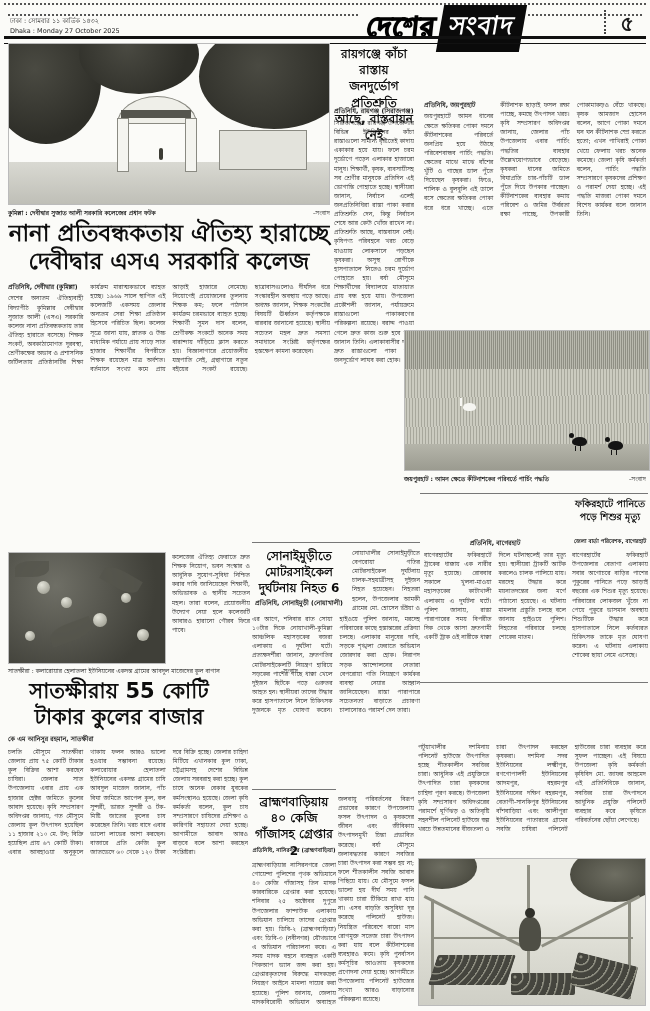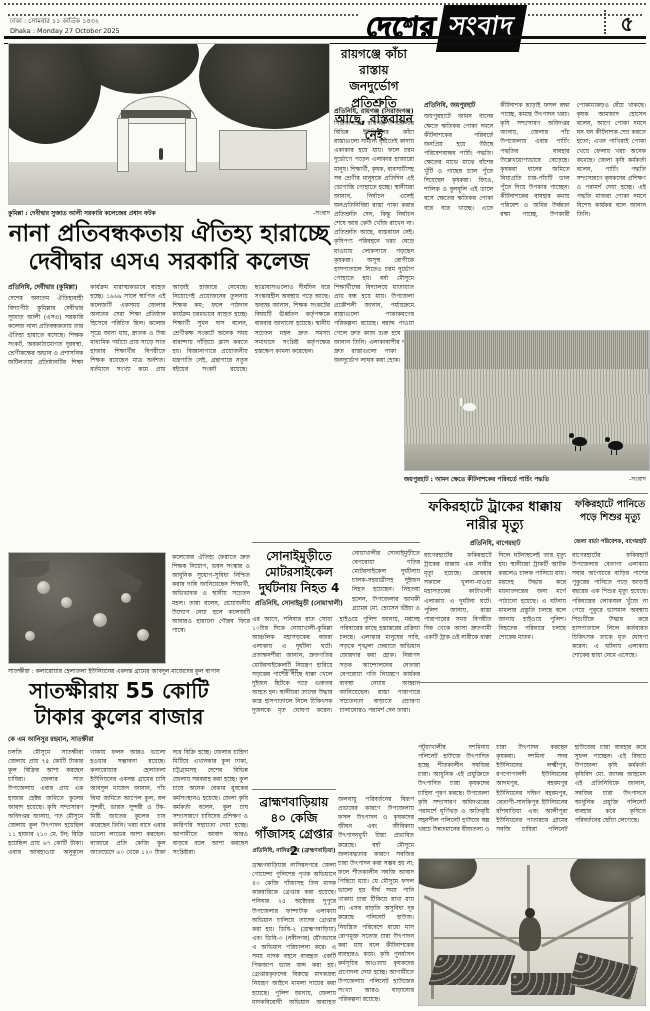--- a/index.html
+++ b/index.html
@@ -134,21 +134,20 @@
     <div class="blackbird" style="right:26px;bottom:20px;">
       <div class="bird-head" style="left:-3px;top:-4px;"></div>
     </div>
   </div>
   <div class="abs caption-row" style="left:404px;top:474px;width:242px;">
     <span class="caption">জয়পুরহাট : আমন ক্ষেতে কীটনাশকের পরিবর্তে পার্চিং পদ্ধতি</span>
     <span class="credit">-সংবাদ</span>
   </div>
 
   <div class="abs thin-rule" style="left:420px;top:493px;width:228px;"></div>
-  <div class="abs headline hl-md" style="left:424px;top:498px;width:142px;">ফকিরহাটে ট্রাকের ধাক্কায় নারীর মৃত্যু</div>
   <div class="abs byline" style="left:424px;top:538px;width:142px;text-align:center;">প্রতিনিধি, বাগেরহাট</div>
   <div class="abs bodytext" style="left:424px;top:550px;width:142px;height:136px;column-count:2;">বাগেরহাটের ফকিরহাটে ট্রাকের ধাক্কায় এক নারীর মৃত্যু হয়েছে। রোববার সকালে খুলনা-মাওয়া মহাসড়কের কাটাখালী এলাকায় এ দুর্ঘটনা ঘটে। পুলিশ জানায়, রাস্তা পারাপারের সময় বিপরীত দিক থেকে আসা দ্রুতগামী একটি ট্রাক ওই নারীকে ধাক্কা দিলে ঘটনাস্থলেই তার মৃত্যু হয়। স্থানীয়রা ট্রাকটি আটক করলেও চালক পালিয়ে যায়। মরদেহ উদ্ধার করে ময়নাতদন্তের জন্য মর্গে পাঠানো হয়েছে। এ ঘটনায় মামলার প্রস্তুতি চলছে বলে জানায় হাইওয়ে পুলিশ। নিহতের পরিবারে চলছে শোকের মাতম।</div>
 
   <div class="abs headline hl-xs" style="left:572px;top:498px;width:76px;">ফকিরহাটে পানিতে পড়ে শিশুর মৃত্যু</div>
   <div class="abs byline" style="left:572px;top:538px;width:76px;text-align:center;font-size:5.5px;">জেলা বার্তা পরিবেশক, বাগেরহাট</div>
   <div class="abs bodytext" style="left:572px;top:550px;width:76px;height:136px;">বাগেরহাটের ফকিরহাট উপজেলার বেতাগা এলাকায় সবার অগোচরে বাড়ির পাশের পুকুরের পানিতে পড়ে আড়াই বছরের এক শিশুর মৃত্যু হয়েছে। পরিবারের লোকজন খুঁজে না পেয়ে পুকুরে ভাসমান অবস্থায় শিশুটিকে উদ্ধার করে হাসপাতালে নিলে কর্তব্যরত চিকিৎসক তাকে মৃত ঘোষণা করেন। এ ঘটনায় এলাকায় শোকের ছায়া নেমে এসেছে।</div>
 
   <div class="abs photo ph-kul" style="left:8px;top:552px;width:158px;height:112px;">
     <div class="kul-leaf" style="left:6px;top:8px;width:34px;height:16px;"></div>
     <div class="kul-leaf" style="left:92px;top:18px;width:40px;height:18px;transform:rotate(30deg);"></div>
@@ -162,21 +161,21 @@
   </div>
   <div class="abs caption-row" style="left:8px;top:666px;width:290px;">
     <span class="caption" style="font-weight:normal;">সাতক্ষীরা : কলারোয়ার হেলাতলা ইউনিয়নের একদন্ত গ্রামের আবদুল মাজেদের কুল বাগান</span>
     <span class="credit">-সংবাদ</span>
   </div>
   <div class="abs headline" style="left:8px;top:678px;width:222px;font-size:21px;line-height:1.25;">সাতক্ষীরায় 55 কোটি টাকার কুলের বাজার</div>
   <div class="abs byline" style="left:8px;top:734px;width:222px;">কে এম আনিসুর রহমান, সাতক্ষীরা</div>
   <div class="abs bodytext" style="left:8px;top:747px;width:240px;height:258px;column-count:3;">চলতি মৌসুমে সাতক্ষীরা জেলায় প্রায় ৭৫ কোটি টাকার কুল বিক্রির আশা করছেন চাষিরা। জেলার সাত উপজেলায় এবার প্রায় এক হাজার হেক্টর জমিতে কুলের আবাদ হয়েছে। কৃষি সম্প্রসারণ অধিদপ্তর জানায়, গত মৌসুমে জেলায় কুল উৎপাদন হয়েছিল ১১ হাজার ২১০ মে. টন; বিক্রি হয়েছিল প্রায় ৬৭ কোটি টাকা। এবার আবহাওয়া অনুকূলে থাকায় ফলন আরও ভালো হওয়ার সম্ভাবনা রয়েছে। কলারোয়ার হেলাতলা ইউনিয়নের একদন্ত গ্রামের চাষি আবদুল মাজেদ জানান, পাঁচ বিঘা জমিতে আপেল কুল, বল সুন্দরী, ভারত সুন্দরী ও টক-মিষ্টি জাতের কুলের চাষ করেছেন তিনি। খরচ বাদে এবার ভালো লাভের আশা করছেন। বাজারে প্রতি কেজি কুল জাতভেদে ৬০ থেকে ১২০ টাকা দরে বিক্রি হচ্ছে। জেলার চাহিদা মিটিয়ে এখানকার কুল ঢাকা, চট্টগ্রামসহ দেশের বিভিন্ন জেলায় সরবরাহ করা হচ্ছে। কুল চাষে অনেক বেকার যুবকের কর্মসংস্থানও হয়েছে। জেলা কৃষি কর্মকর্তা বলেন, কুল চাষ সম্প্রসারণে চাষিদের প্রশিক্ষণ ও কারিগরি সহায়তা দেয়া হচ্ছে। আগামীতে আবাদ আরও বাড়বে বলে আশা করছেন সংশ্লিষ্টরা।</div>
 
   <div class="abs thin-rule" style="left:252px;top:542px;width:168px;"></div>
-  <div class="abs headline hl-sm" style="left:252px;top:548px;width:94px;">সোনাইমুড়ীতে মোটরসাইকেল দুর্ঘটনায় নিহত 4</div>
+  <div class="abs headline hl-sm" style="left:252px;top:548px;width:94px;">সোনাইমুড়ীতে মোটরসাইকেল দুর্ঘটনায় নিহত 6</div>
   <div class="abs byline" style="left:252px;top:598px;width:94px;text-align:center;">প্রতিনিধি, সোনাইমুড়ী (নোয়াখালী)</div>
   <div class="abs bodytext" style="left:352px;top:548px;width:68px;height:62px;">নোয়াখালীর সোনাইমুড়ীতে বেপরোয়া গতির মোটরসাইকেল দুর্ঘটনায় চালক-সহযাত্রীসহ দুইজন নিহত হয়েছেন। নিহতরা হলেন, উপজেলার আমকী গ্রামের মো. হোসেন ভূঁইয়া ও জসিম উদ্দিন।</div>
   <div class="abs bodytext" style="left:252px;top:614px;width:168px;height:174px;column-count:2;">এর আগে, শনিবার রাত সোয়া ১০টার দিকে নোয়াখালী-কুমিল্লা আঞ্চলিক মহাসড়কের বজরা এলাকায় এ দুর্ঘটনা ঘটে। প্রত্যক্ষদর্শীরা জানান, দ্রুতগতির মোটরসাইকেলটি নিয়ন্ত্রণ হারিয়ে সড়কের পাশের গাছে ধাক্কা খেলে দুইজন ছিটকে পড়ে গুরুতর আহত হন। স্থানীয়রা তাদের উদ্ধার করে হাসপাতালে নিলে চিকিৎসক দুজনকে মৃত ঘোষণা করেন। হাইওয়ে পুলিশ জানায়, মরদেহ পরিবারের কাছে হস্তান্তরের প্রক্রিয়া চলছে। এলাকার মানুষের দাবি, সড়কে শৃঙ্খলা ফেরাতে অভিযান জোরদার করা হোক। নিরাপদ সড়ক আন্দোলনের নেতারা বেপরোয়া গতি নিয়ন্ত্রণে কার্যকর ব্যবস্থা নেয়ার আহ্বান জানিয়েছেন। রাস্তা পারাপারে সচেতনতা বাড়াতে প্রচারণা চালানোরও পরামর্শ দেন তারা।</div>
 
   <div class="abs thin-rule" style="left:252px;top:789px;width:84px;"></div>
   <div class="abs headline hl-sm" style="left:252px;top:794px;width:84px;">ব্রাহ্মণবাড়িয়ায় ৪০ কেজি গাঁজাসহ গ্রেপ্তার 2</div>
   <div class="abs byline" style="left:252px;top:846px;width:84px;text-align:center;font-size:5.6px;">প্রতিনিধি, নাসিরনগর (ব্রাহ্মণবাড়িয়া)</div>
   <div class="abs bodytext" style="left:252px;top:860px;width:84px;height:148px;">ব্রাহ্মণবাড়িয়ার নাসিরনগরে জেলা গোয়েন্দা পুলিশের পৃথক অভিযানে ৪০ কেজি গাঁজাসহ তিন মাদক কারবারিকে গ্রেপ্তার করা হয়েছে। শনিবার ২৫ অক্টোবর দুপুরে উপজেলার ফান্দাউক এলাকায় অভিযান চালিয়ে তাদের গ্রেপ্তার করা হয়। ডিবি-২ (ব্রাহ্মণবাড়িয়া) এবং ডিবি-৩ (নবীনগর) যৌথভাবে এ অভিযান পরিচালনা করে। এ সময় মাদক বহনে ব্যবহৃত একটি পিকআপ ভ্যান জব্দ করা হয়। গ্রেপ্তারকৃতদের বিরুদ্ধে মাদকদ্রব্য নিয়ন্ত্রণ আইনে মামলা দায়ের করা হয়েছে। পুলিশ জানায়, জেলায় মাদকবিরোধী অভিযান অব্যাহত থাকবে।</div>
 
   <div class="abs thin-rule" style="left:420px;top:682px;width:228px;"></div>

